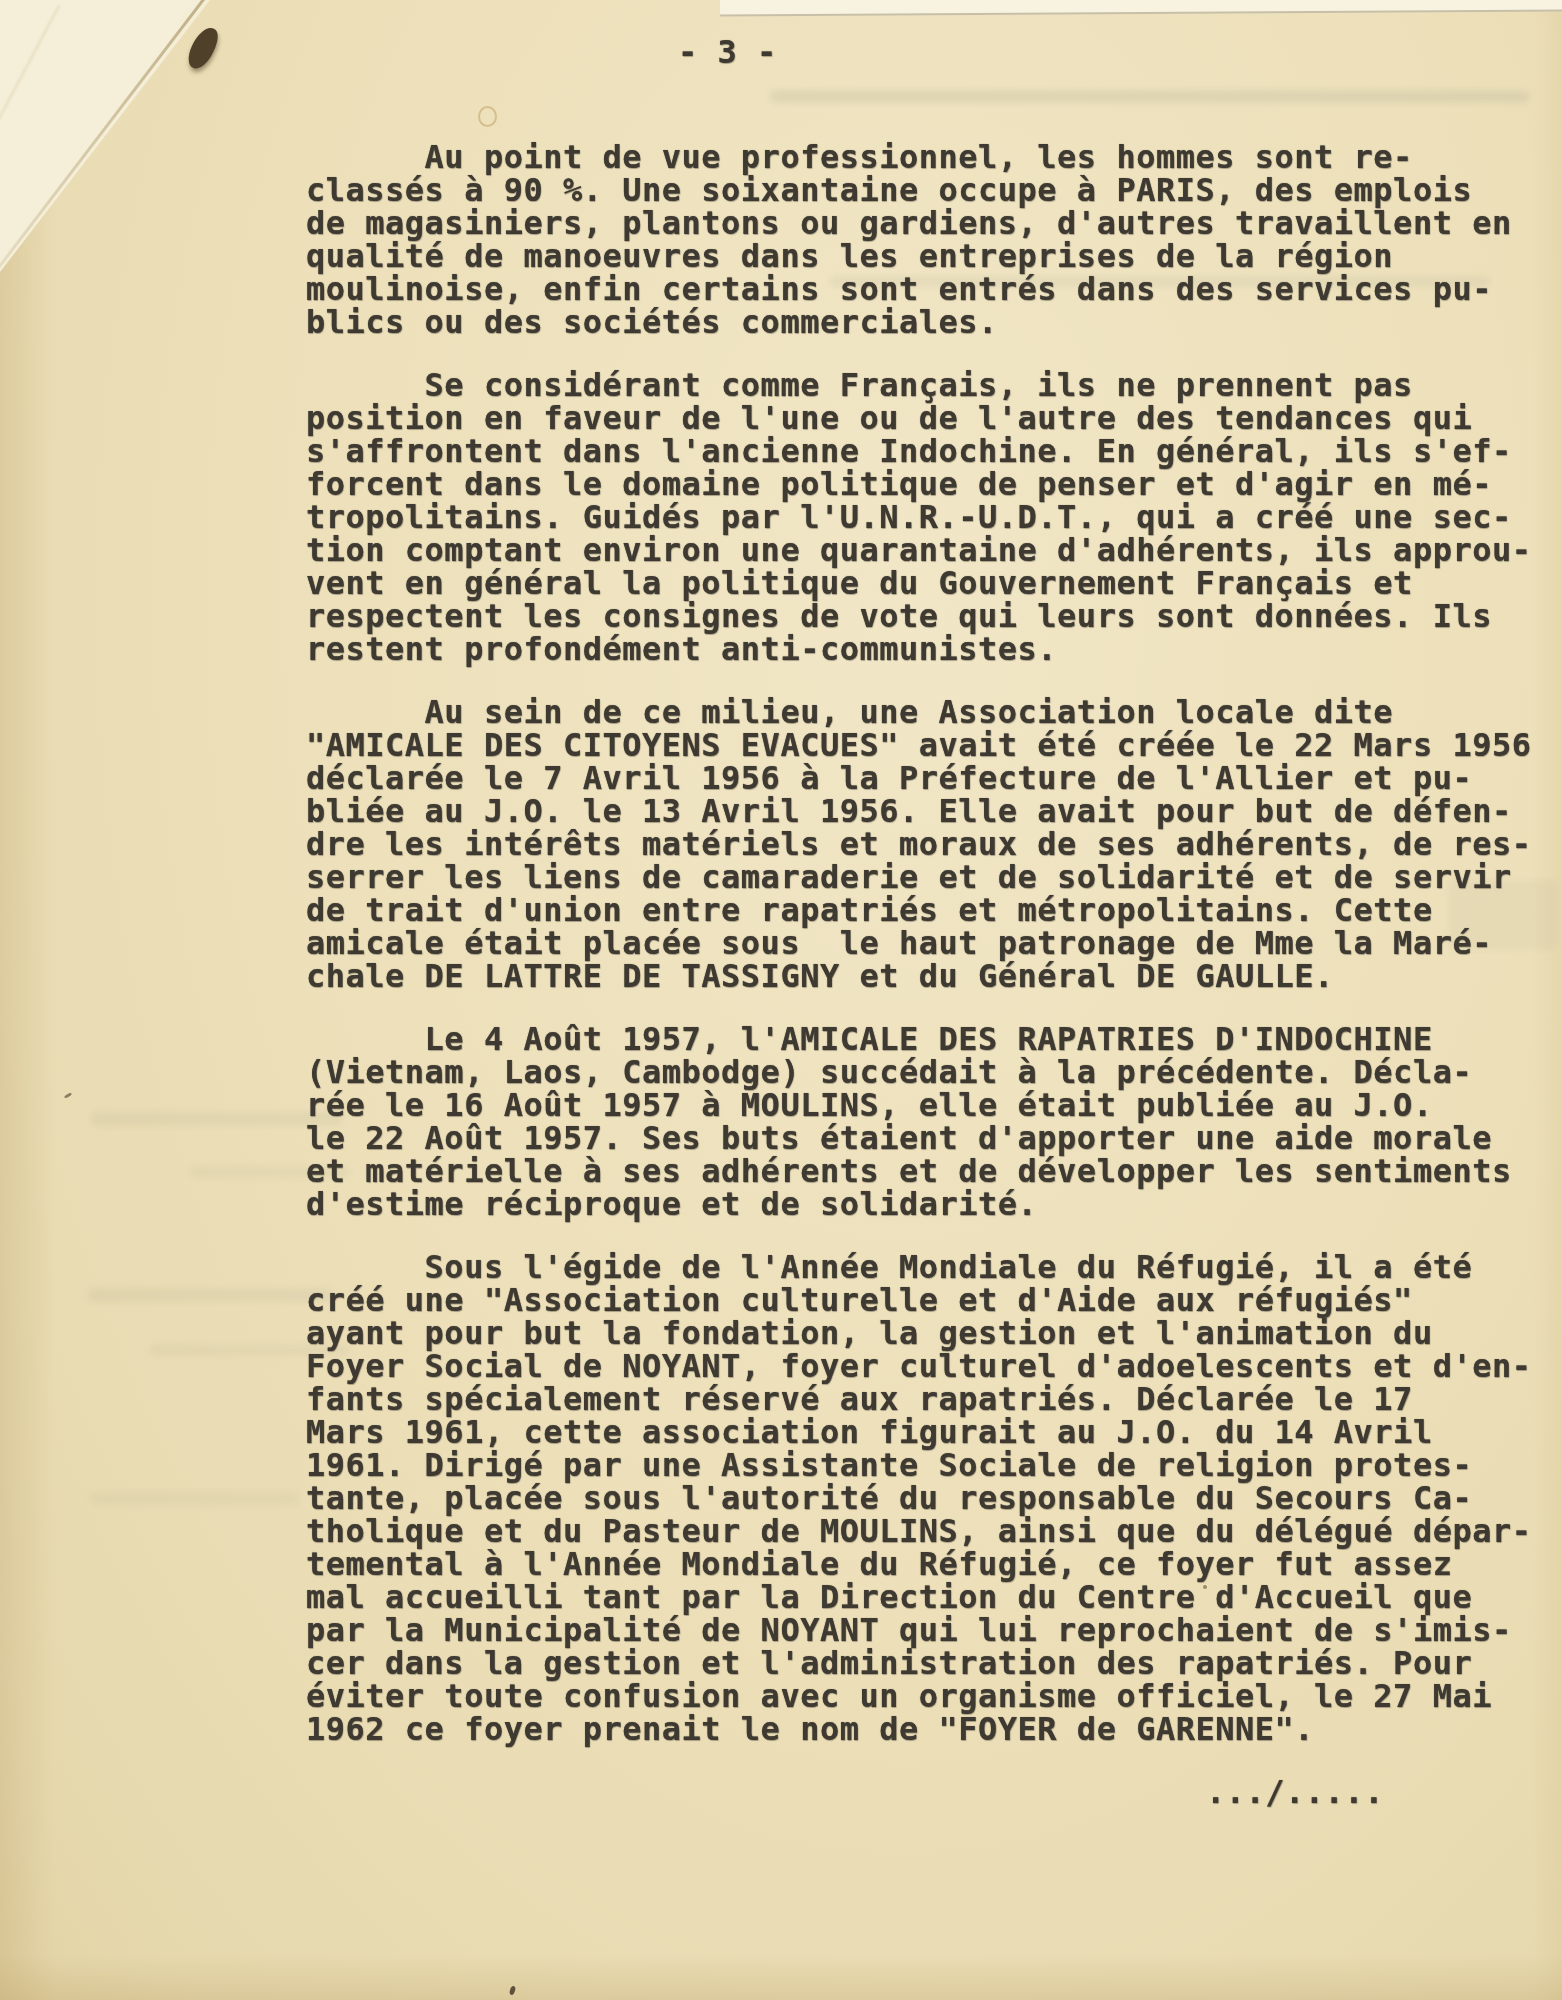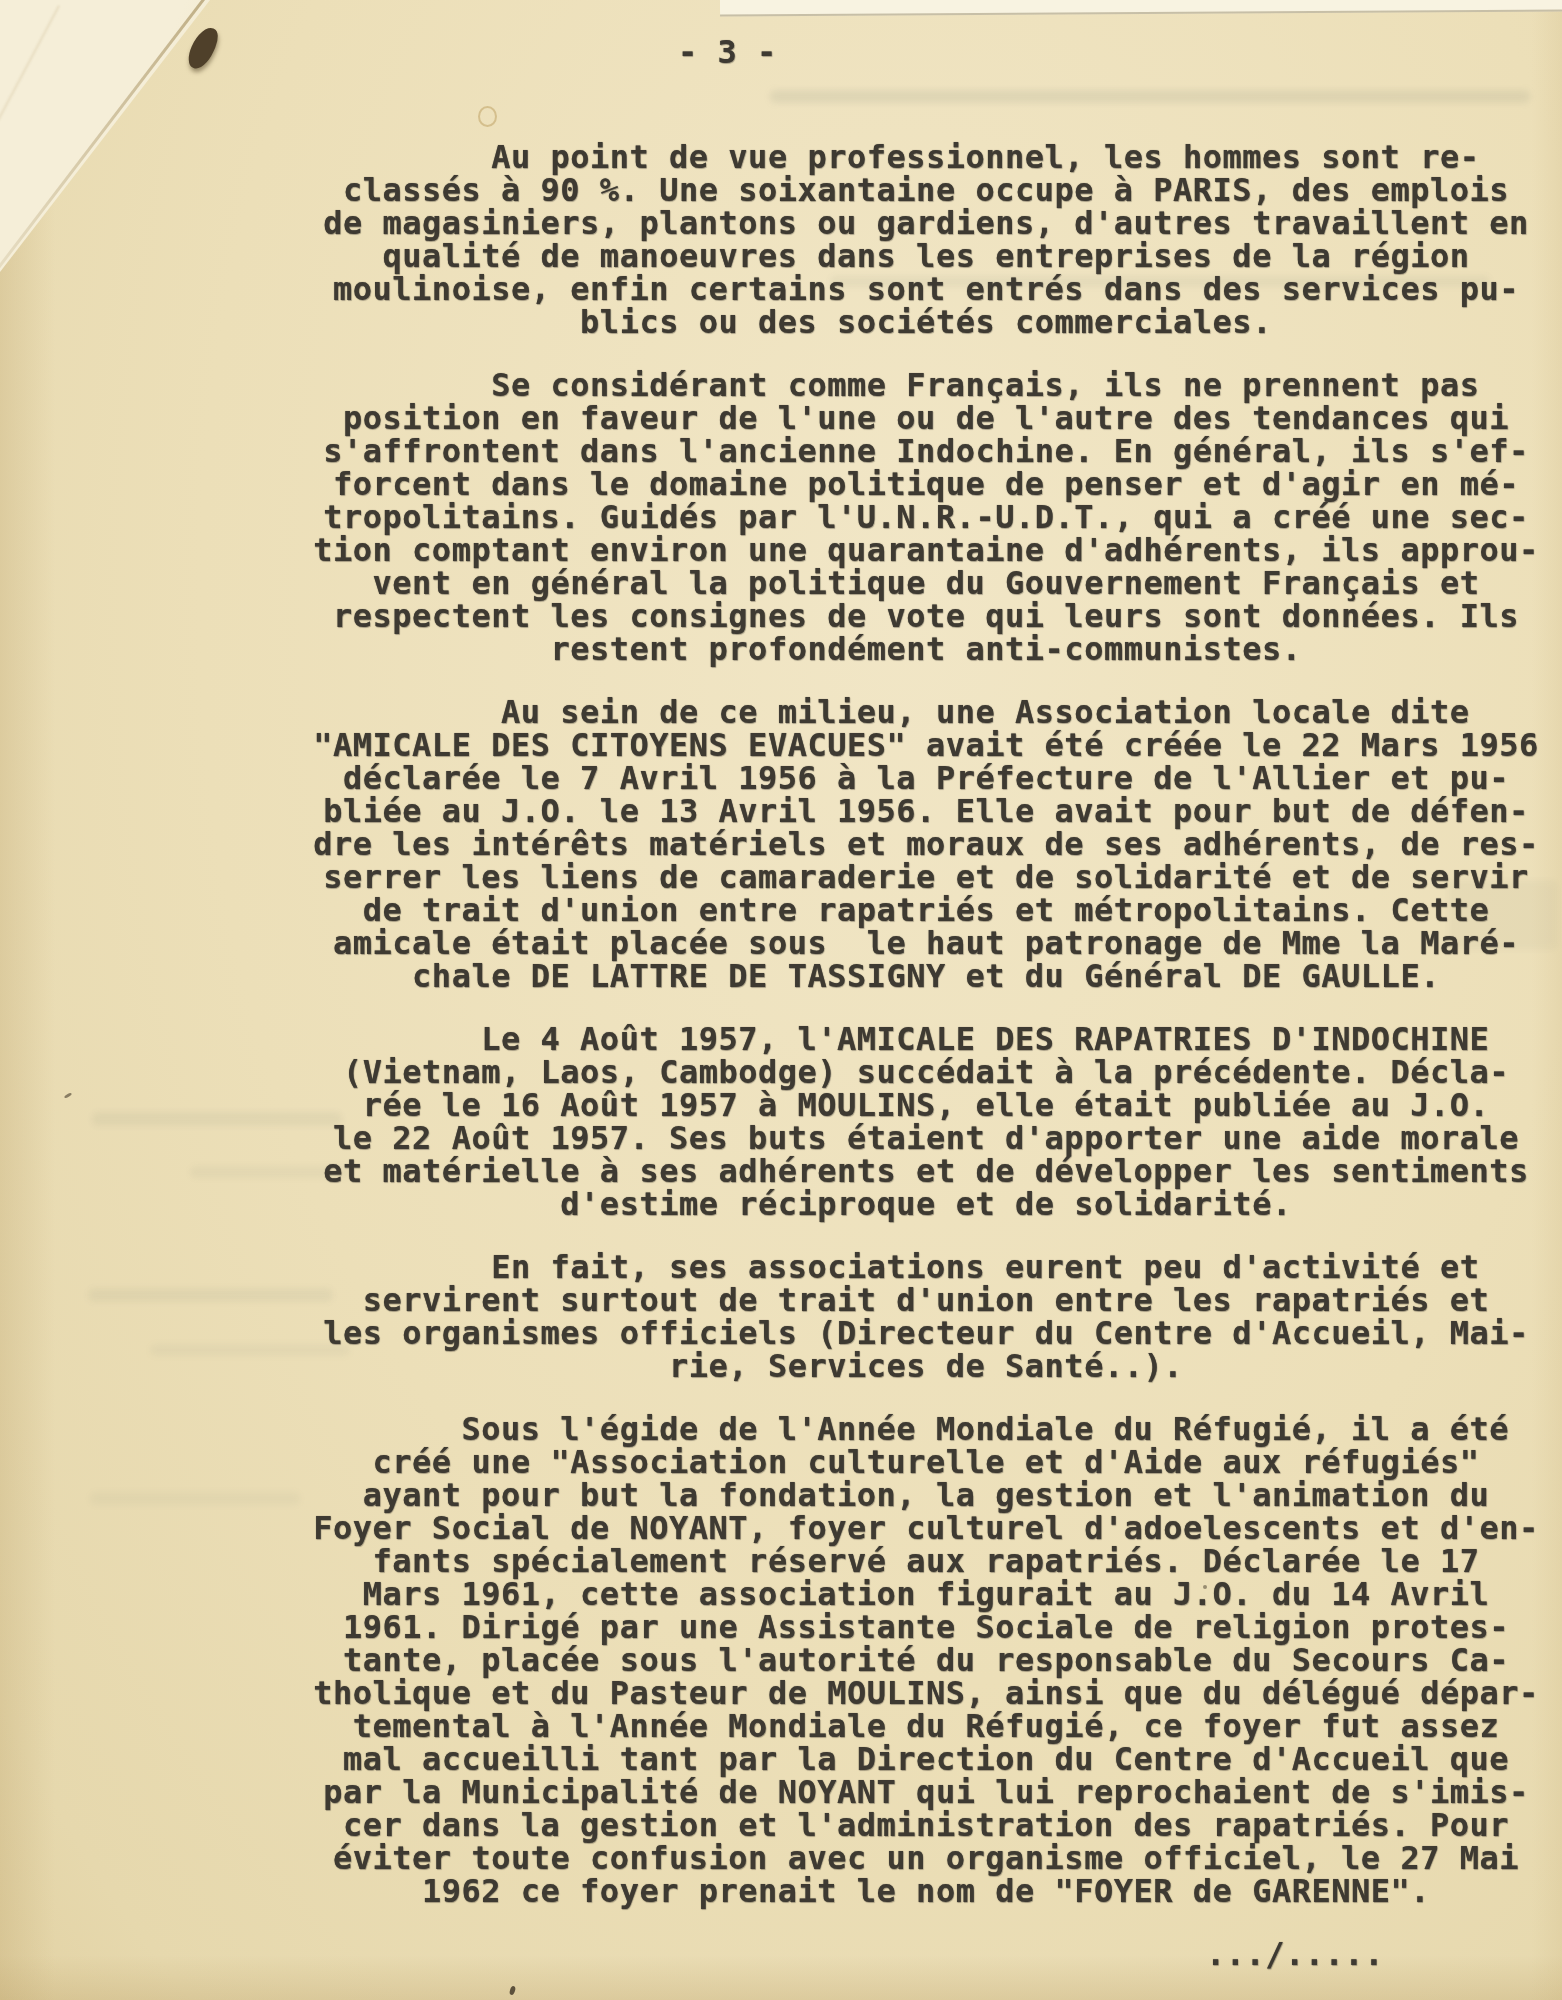--- a/index.html
+++ b/index.html
@@ -79,21 +79,21 @@
     font-weight: bold;
     letter-spacing: 0.5px;
     line-height: 33px;
     text-shadow: 0 0 1px rgba(62,58,50,0.65), 0.6px 0.6px 0.8px rgba(62,58,50,0.35);
   }
   .page-number {
     margin-left: 372px;
     margin-bottom: 72px;
     white-space: pre;
   }
-  .para { white-space: pre; margin: 0 16px 30px 0; text-align: center; }
+  .para { white-space: pre; margin: 0 16px 30px 0; }
   .continuation {
     white-space: pre;
     margin-top: 8px;
     padding-left: 900px;
   }
 </style>
 </head>
 <body>
 
 <div class="paper">
@@ -143,24 +143,20 @@
 serrer les liens de camaraderie et de solidarité et de servir
 de trait d'union entre rapatriés et métropolitains. Cette
 amicale était placée sous  le haut patronage de Mme la Maré-
 chale DE LATTRE DE TASSIGNY et du Général DE GAULLE.</div>
         <div class="para">      Le 4 Août 1957, l'AMICALE DES RAPATRIES D'INDOCHINE
 (Vietnam, Laos, Cambodge) succédait à la précédente. Décla-
 rée le 16 Août 1957 à MOULINS, elle était publiée au J.O.
 le 22 Août 1957. Ses buts étaient d'apporter une aide morale
 et matérielle à ses adhérents et de développer les sentiments
 d'estime réciproque et de solidarité.</div>
-        <div class="para">      En fait, ses associations eurent peu d'activité et
-servirent surtout de trait d'union entre les rapatriés et
-les organismes officiels (Directeur du Centre d'Accueil, Mai-
-rie, Services de Santé..).</div>
         <div class="para">      Sous l'égide de l'Année Mondiale du Réfugié, il a été
 créé une "Association culturelle et d'Aide aux réfugiés"
 ayant pour but la fondation, la gestion et l'animation du
 Foyer Social de NOYANT, foyer culturel d'adoelescents et d'en-
 fants spécialement réservé aux rapatriés. Déclarée le 17
 Mars 1961, cette association figurait au J.O. du 14 Avril
 1961. Dirigé par une Assistante Sociale de religion protes-
 tante, placée sous l'autorité du responsable du Secours Ca-
 tholique et du Pasteur de MOULINS, ainsi que du délégué dépar-
 temental à l'Année Mondiale du Réfugié, ce foyer fut assez

